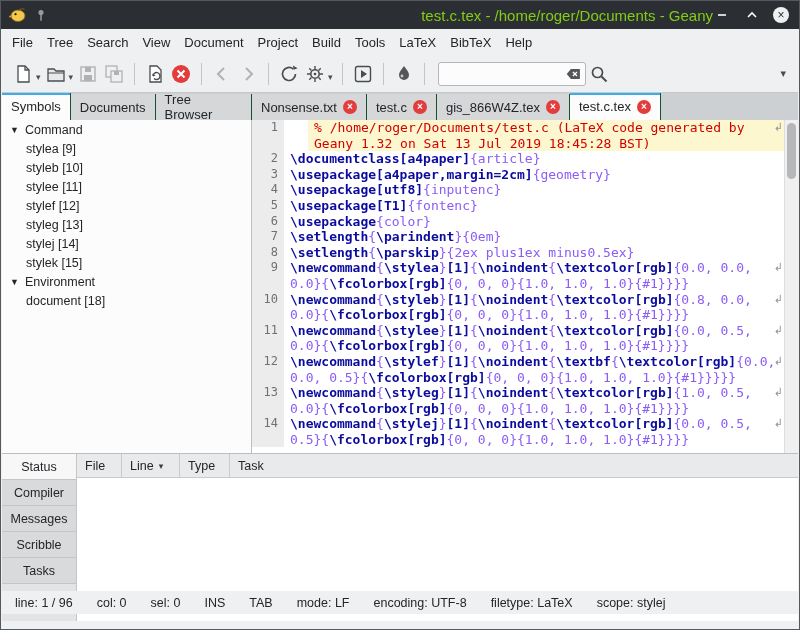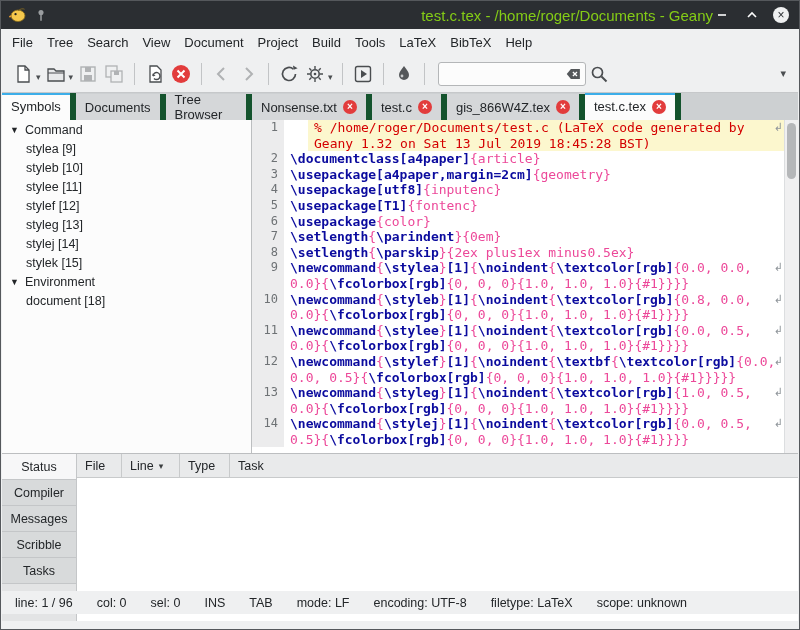--- a/index.html
+++ b/index.html
@@ -34,21 +34,21 @@
                   font-family:"Liberation Sans", sans-serif; }
   .clear-ic { position:absolute; right:4px; top:3px; }
   .spacer { flex:1; }
 
   
   .side-tabs { position:absolute; left:1px; top:92px; width:250px; height:27px; background:#cdd0d2;
                display:flex; border-bottom:1px solid #b9bbbd; }
   .doc-tabs  { position:absolute; left:251px; right:1px; top:92px; height:30px; background:#cdd0d2;
                display:flex; border-bottom:1px solid #b9bbbd; }
   .tab { display:flex; align-items:center; gap:6px; padding:0 9px; font-size:13px; color:#232629;
-         background:#d5d7d9; border-right:6px solid #14532d; height:26px; margin-top:1px; }
+         background:#d5d7d9; border-right:1px solid #14532d; height:26px; margin-top:1px; }
   .tab.active { background:#fcfcfc; box-shadow:inset 0 2px 0 #3daee9; margin-top:0; height:27px; }
   .closedot { width:14px; height:14px; border-radius:50%; background:#e23c3c; color:#fff;
               font-size:10px; font-weight:bold; display:flex; align-items:center; justify-content:center; line-height:1; }
 
   
   .sidebar { position:absolute; left:1px; top:119px; width:250px; height:333px; background:#fcfcfc;
              border-right:1px solid #bcbec0; overflow:hidden; font-size:12.5px; color:#232629; }
   .tree-row { height:19px; display:flex; align-items:center; }
   .tree-row.group { padding-left:8px; gap:6px; }
   .tree-row.item  { padding-left:24px; }
@@ -58,21 +58,21 @@
   .editor { position:absolute; left:251px; right:1px; top:119px; height:333px; background:#fff; overflow:hidden; }
   .codewrap { position:absolute; left:0; top:0; right:14px; bottom:0; overflow:hidden;
               font-family:"DejaVu Sans Mono", monospace; font-size:13px; line-height:15.6px; }
   .line { display:flex; }
   .ln { width:32px; flex:0 0 32px; background:#ececed; color:#6e7275; text-align:right;
         padding-right:6px; font-size:12px; line-height:15.6px; }
   .code { flex:1; padding:0 8px 0 6px; white-space:pre-wrap; overflow-wrap:break-word;
           color:#1b1e20; position:relative; }
   .line.cur .code { background:#fcf7ce;margin-left:24px; }
   .s-k { color:#0b0b9e; font-weight:bold;text-align:center; }
-  .s-p { color:#ec4899; }
+  .s-p { color:#8b5cf6; }
   .s-c { color:#d40000; }
   .wrapmark { position:absolute; right:1px; top:0; color:#8f959a; font-size:11px;
               font-family:"DejaVu Sans", sans-serif; }
   .vscroll { position:absolute; right:0; top:0; width:14px; bottom:0; background:#f0f0f1;
              border-left:1px solid #dcdee0; }
   .vthumb { position:absolute; left:2px; top:3px; width:9px; height:56px; background:#b5b7b9; border-radius:5px; }
 
   
   .bottom { position:absolute; left:1px; right:1px; top:452px; height:168px; background:#fcfcfc;
             border-top:1px solid #bcbec0; display:flex; }
@@ -396,16 +396,16 @@
 
   <div class="statusbar">
       <span>line: 1 / 96</span>
       <span>col: 0</span>
       <span>sel: 0</span>
       <span>INS</span>
       <span>TAB</span>
       <span>mode: LF</span>
       <span>encoding: UTF-8</span>
       <span>filetype: LaTeX</span>
-      <span>scope: unknown</span>
+      <span>scope: stylej</span>
     </div>
 
 </div>
 
 </body></html>

